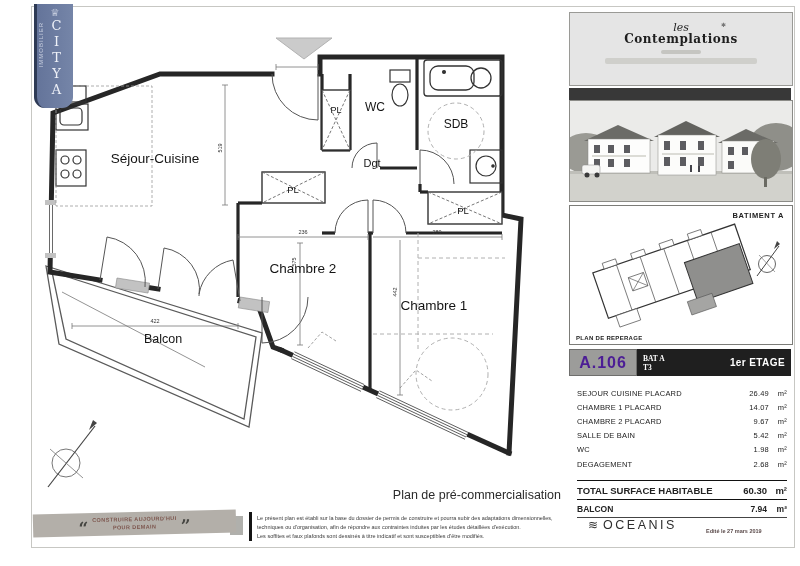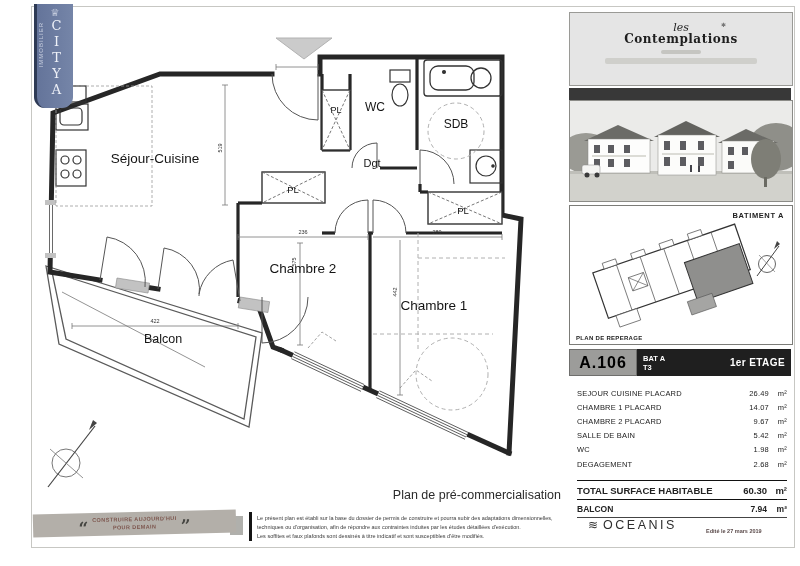--- a/index.html
+++ b/index.html
@@ -29,26 +29,26 @@
   .blur-bar{margin:4px auto 0;background:#c5c5c1;filter:blur(.6px);border-radius:2px;}
   .bar1{width:40px;height:4px;}
   .bar2{width:152px;height:6px;background:#cfcfcb;}
   .black-bar{position:absolute;left:569px;top:88px;width:222px;height:12px;background:#383838;}
   .photo{position:absolute;left:569px;top:100px;width:222px;height:100px;border:1px solid #8b8b87;}
   .keyplan{position:absolute;left:569px;top:205px;width:222px;height:138px;
         border:1px solid #7c7c78;background:#fff;}
   .batiment{position:absolute;top:5px;right:8px;font-size:7.5px;font-weight:700;letter-spacing:.6px;}
   .reperage{position:absolute;bottom:3px;left:6px;font-size:6px;font-weight:700;letter-spacing:.3px;}
   .unitbar{position:absolute;left:569px;top:349px;width:222px;height:27px;display:flex;}
-  .unit-code{width:66px;background:#9c9c9a;border:1px solid #6f6f6d;color:#000000;
+  .unit-code{width:66px;background:#9c9c9a;border:1px solid #6f6f6d;color:#4c1d95;
         font-size:16px;font-weight:700;display:flex;align-items:center;justify-content:center;
         letter-spacing:1px;}
   .unit-rest{flex:1;background:#1f1f1f;color:#fff;display:flex;align-items:center;
         padding:0 6px;gap:4px;}
-  .unit-batT3{display:flex;flex-direction:column;font-size:7.5px;font-weight:700;line-height:1.2;}
+  .unit-batT3{display:flex;flex-direction:column;font-size:7.5px;font-weight:700;line-height:1.2;font-family:Liberation Serif, serif;}
   .unit-floor{margin-left:auto;font-size:10px;font-weight:700;letter-spacing:.4px;}
   .stable{position:absolute;left:577px;top:386px;width:210px;}
   .srow{display:grid;grid-template-columns:1fr 36px 18px;font-size:7.5px;
         letter-spacing:.2px;padding:2.6px 0;color:#222;}
   .srow .v{text-align:right;}
   .srow .u{text-align:right;}
   .total{display:grid;grid-template-columns:1fr 40px 20px;font-size:9.5px;font-weight:700;
         border-top:1.6px solid #111;border-bottom:1.2px solid #111;padding:3.5px 0;margin-top:9px;}
   .total .v,.total .u{text-align:right;}
   .balc{display:grid;grid-template-columns:1fr 40px 20px;font-size:8.5px;font-weight:700;

